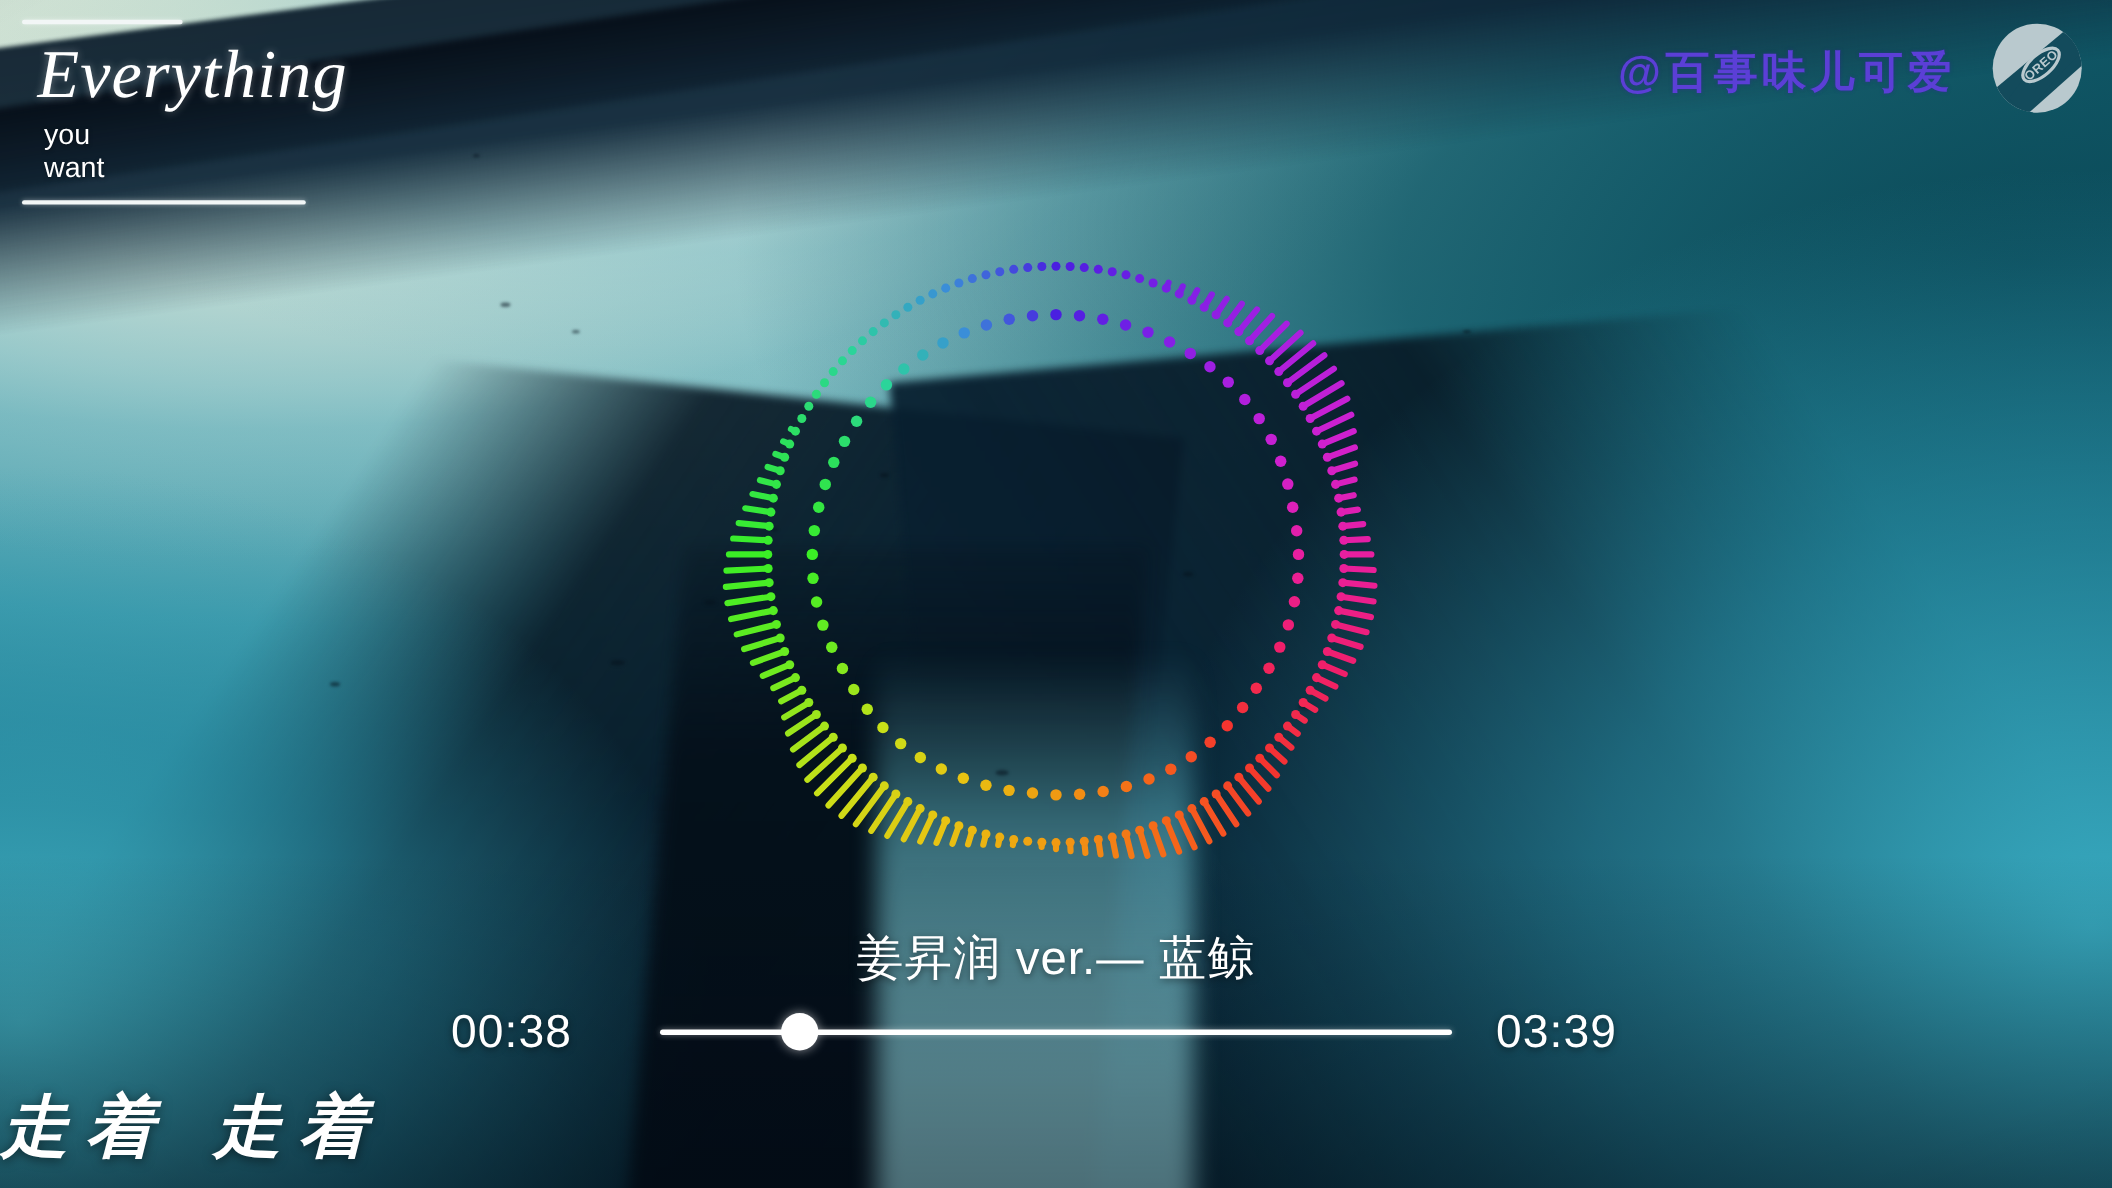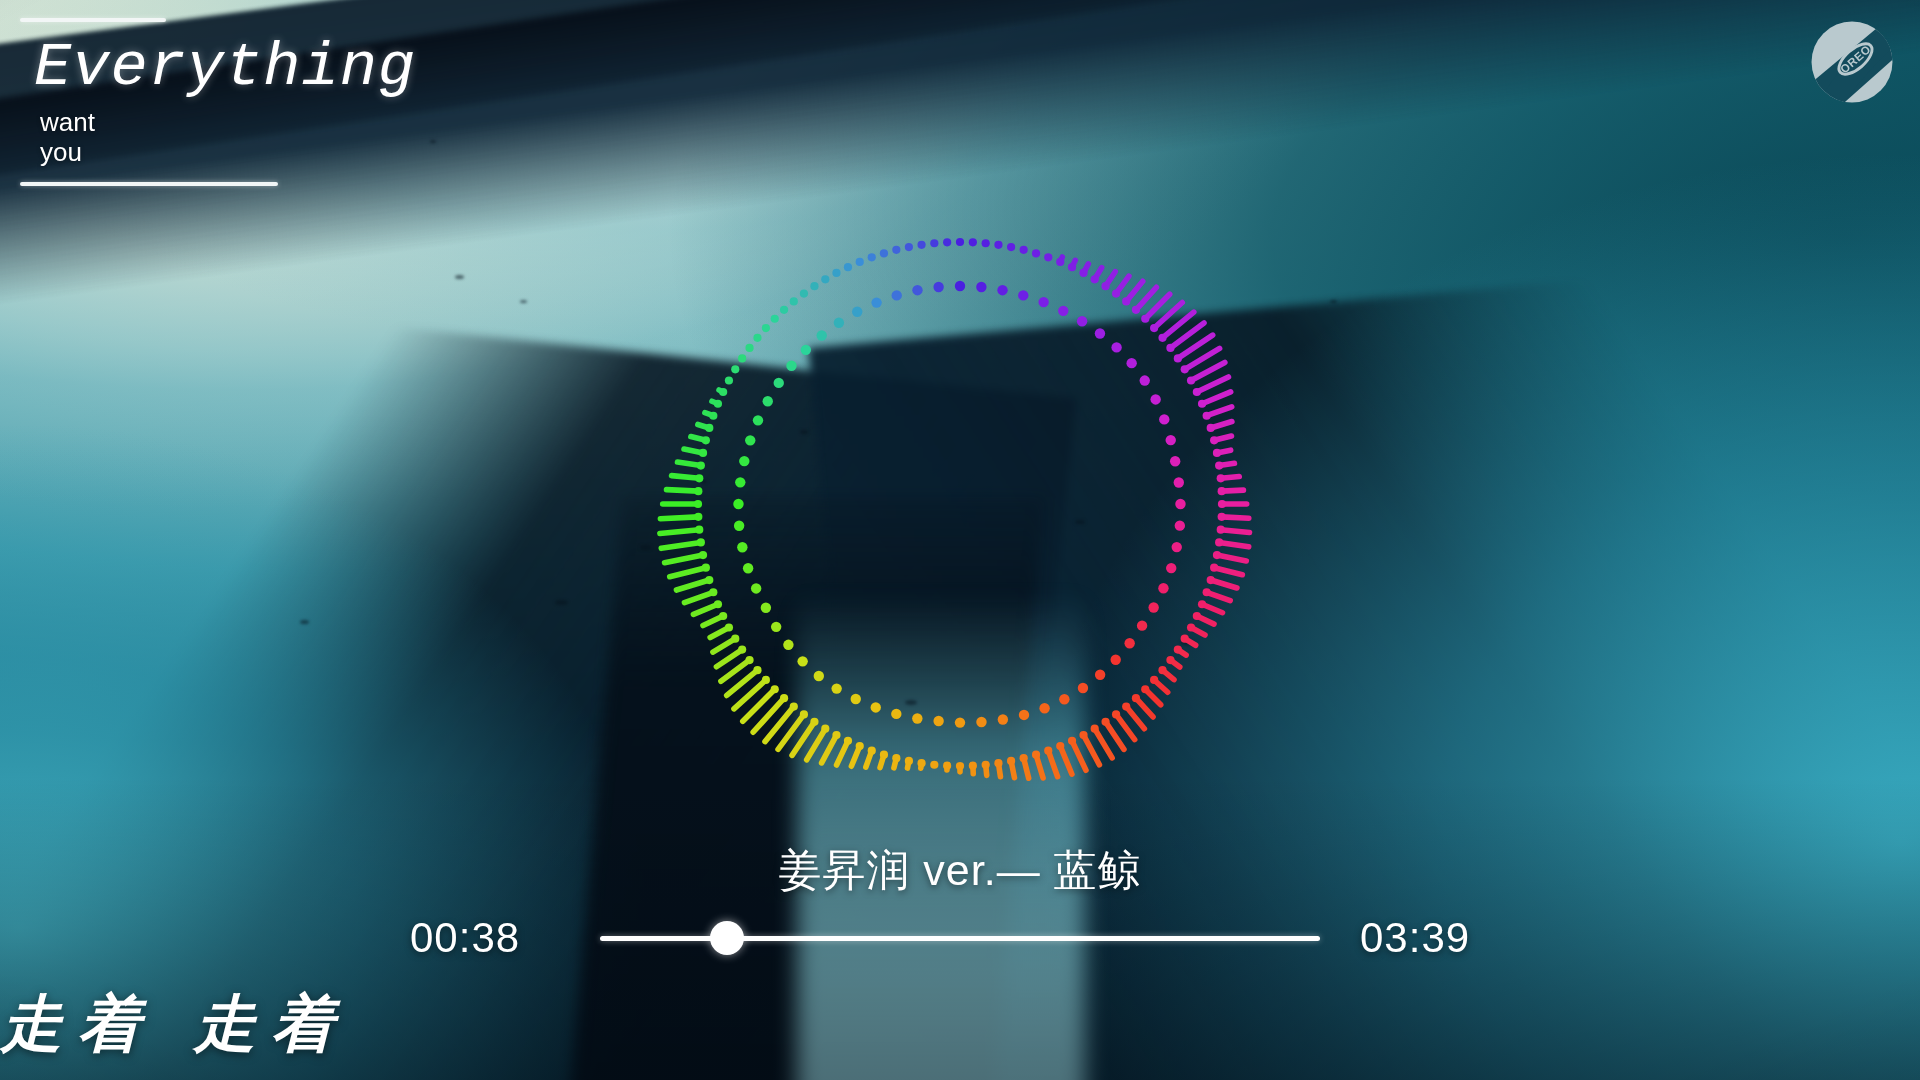--- a/index.html
+++ b/index.html
@@ -128,21 +128,21 @@
   .rule {
     height: 4px;
     background: #f2f6f6;
     border-radius: 2px;
     box-shadow: 0 0 5px rgba(255,255,255,0.45);
   }
   .rule-top { width: 146px; margin-bottom: 16px; }
   .rule-bottom { width: 258px; margin-top: 14px; }
   .brand-title {
     color: #ffffff;
-    font-family: Liberation Mono, monospace;
+    font-family: Liberation Serif, serif;
     font-style: italic;
     font-weight: 400;
     font-size: 62px;
     line-height: 0.98;
     letter-spacing: 1px;
     margin-left: 14px;
     text-shadow: 0 0 8px rgba(255,255,255,0.35);
   }
   .brand-sub {
     color: #ffffff;
@@ -284,26 +284,27 @@
       <div class="speck" style="left: 300px; top: 620px; width: 9px; height: 4px;"></div>
       <div class="speck" style="left: 700px; top: 480px; width: 7px; height: 3px;"></div>
     </div>
   <div class="bg-layer bg-vignette"></div>
   <div class="bg-layer bg-bottomdark"></div>
 
   <div class="brand">
     <div class="rule rule-top"></div>
     <div class="brand-title">Everything</div>
     <div class="brand-sub">
+      <div>you</div>
       <div>want</div>
-      <div>you</div>
     </div>
     <div class="rule rule-bottom"></div>
   </div>
 
+  <div class="watermark">@百事味儿可爱</div>
 
   <svg class="logo" viewBox="0 0 100 100">
     <defs>
       <clipPath id="logoClip">
           <circle cx="50" cy="50" r="44"></circle>
         </clipPath>
     </defs>
     <circle cx="50" cy="50" r="44" fill="#b9c9ce"></circle>
     <g clip-path="url(#logoClip)">
       <path d="M100 -6 L116 28 L26 108 L4 74 Z" fill="#134b5c"></path>

